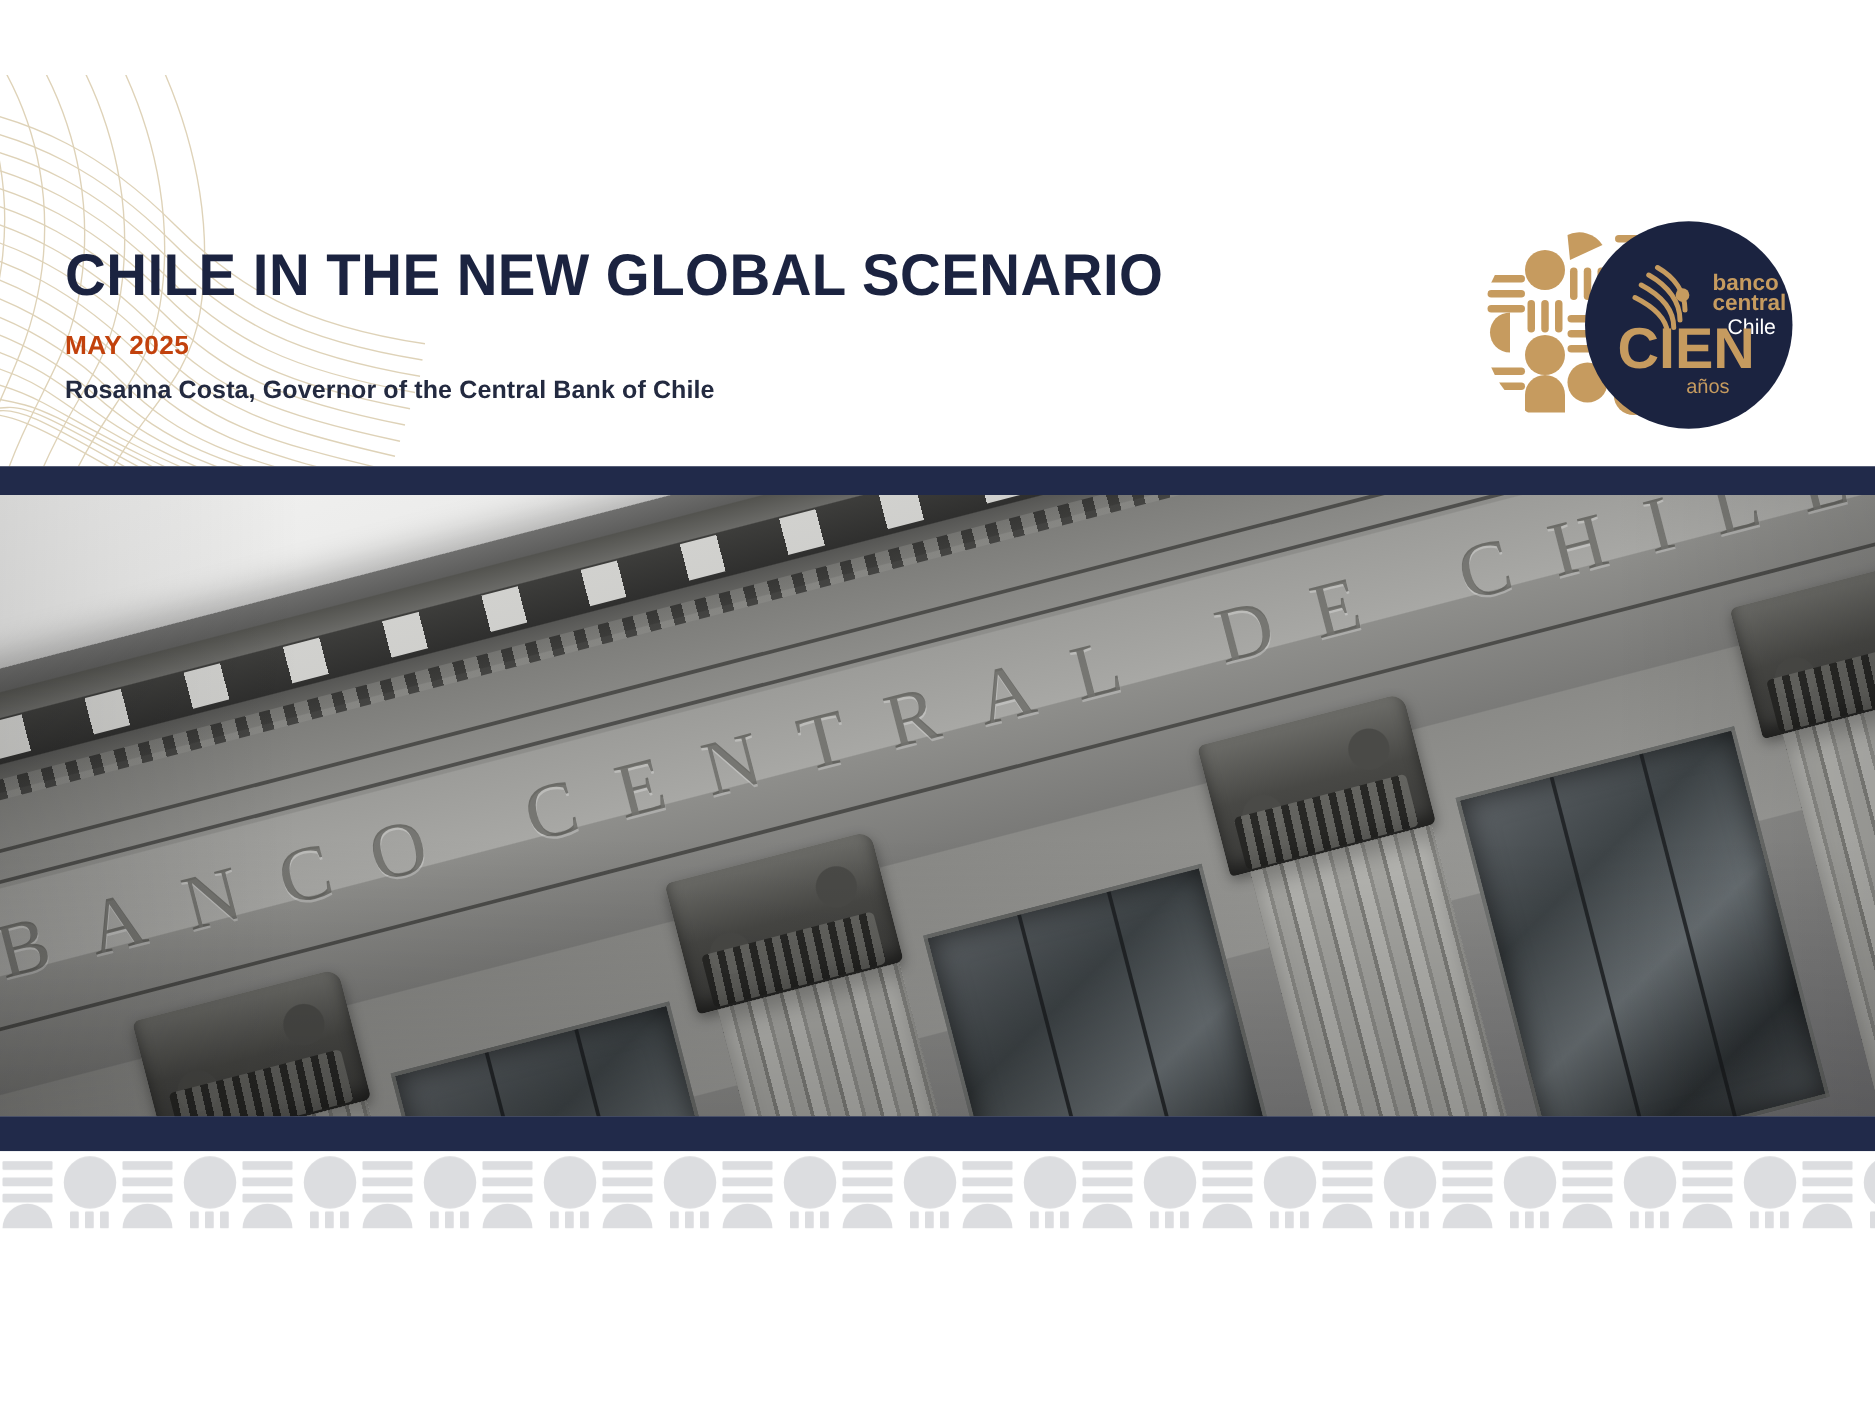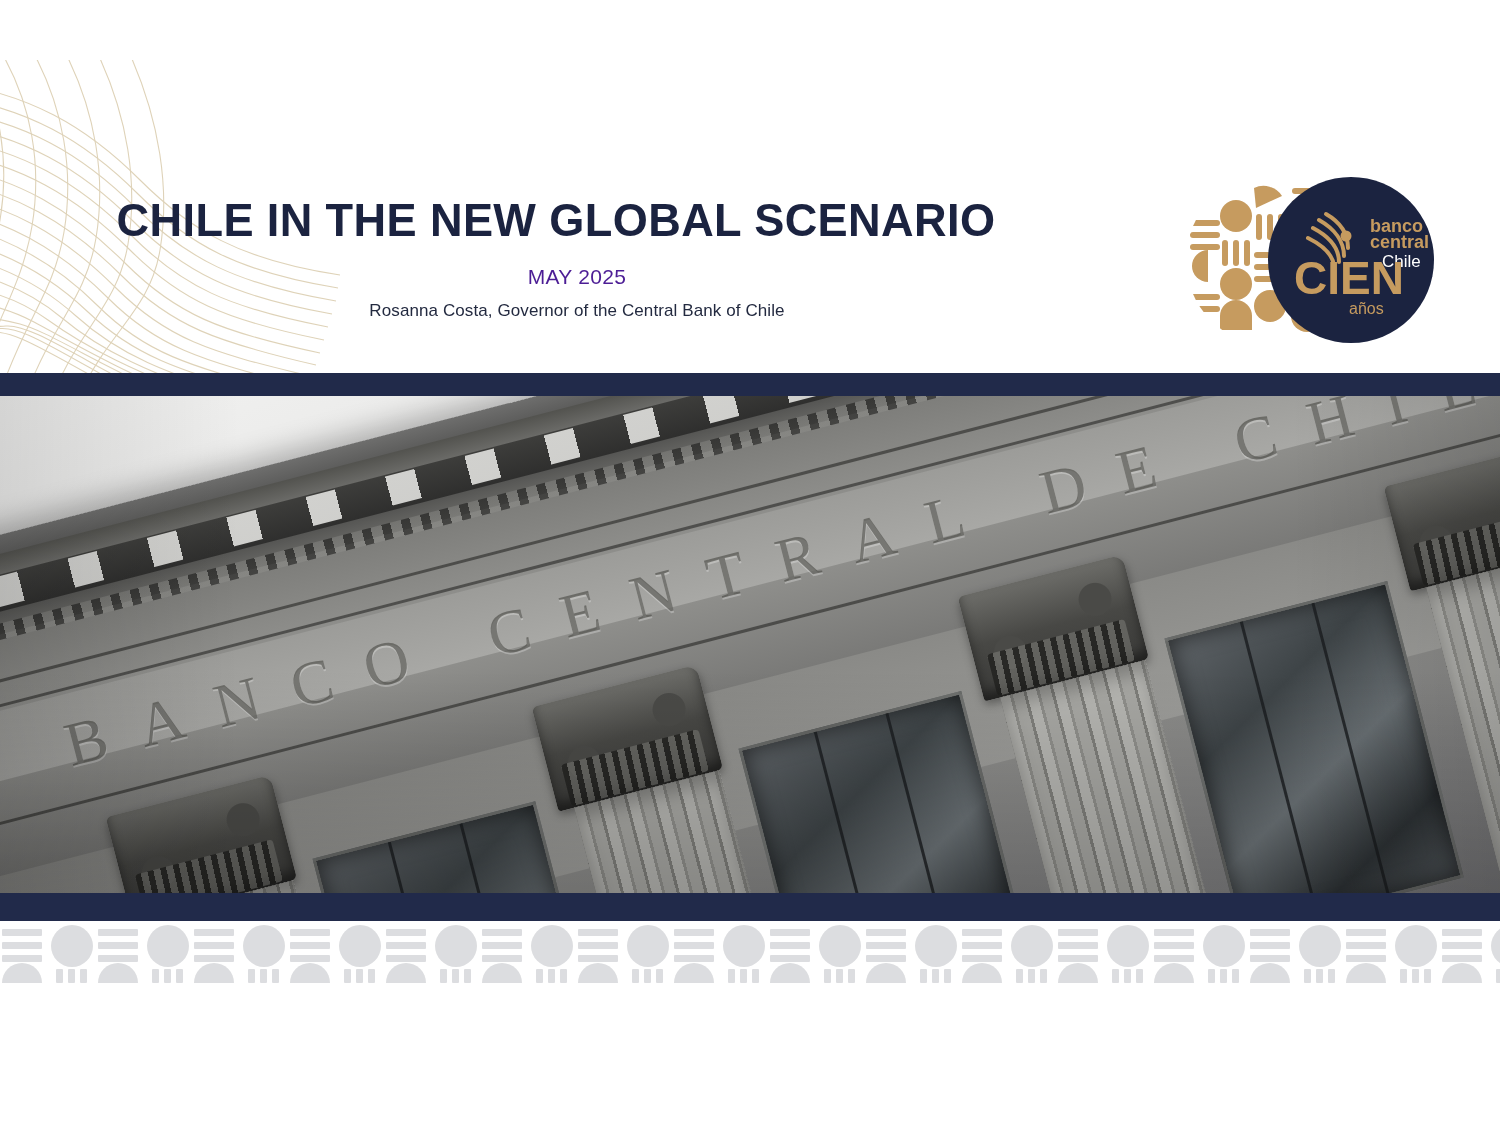--- a/index.html
+++ b/index.html
@@ -12,21 +12,20 @@
     height: 1125px;
     overflow: hidden;
     font-family: "Liberation Sans", sans-serif;
     position: relative;
   }
 
   .slide {
     position: absolute;
     inset: 0;
     background: #ffffff;
-    text-align: center;
   }
 
   
   .header {
     position: absolute;
     left: 0; top: 0;
     width: 1500px;
     height: 373px;
     background: #ffffff;
     overflow: hidden;
@@ -54,29 +53,29 @@
     color: #1b2340;
     line-height: 1.0;
     white-space: nowrap;
     transform: scaleX(0.96);
     transform-origin: left center;
   }
   .slide-date {
     margin: 0;
     padding-top: 22px;
     font-size: 21px;
-    font-weight: 400;
-    color: #4c1d95;
+    font-weight: 700;
+    color: #c2410c;
     letter-spacing: 0.3px;
   }
   .slide-author {
     margin: 0;
     padding-top: 12px;
-    font-size: 17px;
-    font-weight: 400;
+    font-size: 20px;
+    font-weight: 700;
     color: #232a40;
     letter-spacing: 0.1px;
   }
 
   
   .logo-wrap {
     position: absolute;
     left: 1186px;
     top: 174px;
     width: 258px;

